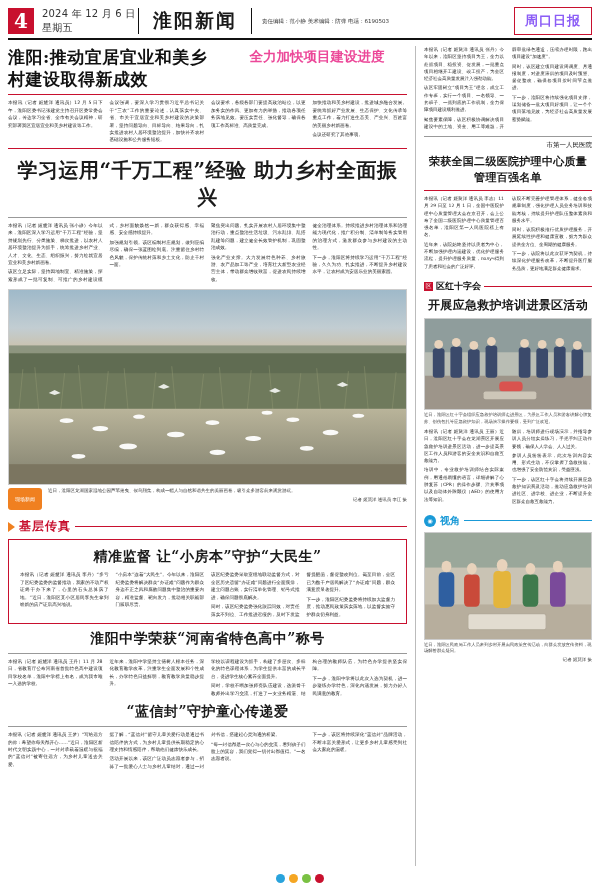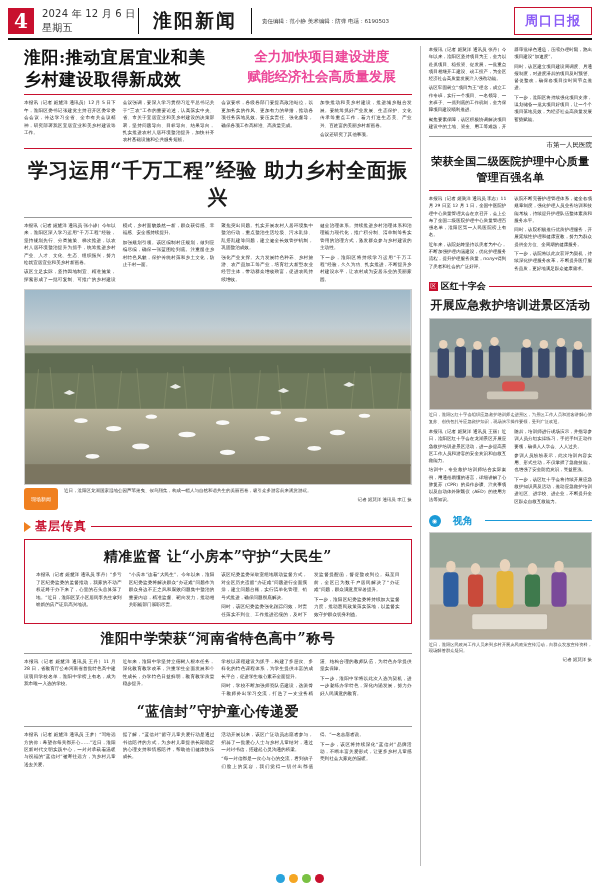--- a/index.html
+++ b/index.html
@@ -19,21 +19,21 @@
            display:flex;align-items:center;justify-content:center;font-family:"DejaVu Serif","Liberation Serif",serif;}
   .mh-date{font-size:10px;color:#333;margin-left:8px;width:96px;letter-spacing:0.2px;}
   .mh-title{flex:0 0 auto;font-family:"DejaVu Serif","Liberation Serif",serif;font-weight:bold;
             font-size:19px;letter-spacing:2px;padding:0 14px;border-left:1px solid #111;border-right:1px solid #111;}
   .mh-info{font-size:5.5px;color:#333;margin-left:10px;line-height:1.5;flex:1;}
   .mh-logo{width:76px;height:26px;border:1.5px solid #c8102e;color:#8b5cf6;font-family:"DejaVu Serif","Liberation Serif",serif;
            font-weight:bold;font-size:13px;display:flex;align-items:center;justify-content:center;letter-spacing:1px;}
 
   
   .grid{display:flex;margin-top:6px;height:820px;}
-  .col-left{width:408px;padding-right:8px;box-sizing:border-box;border-right:1px solid #bbb;margin-left:16px;}
+  .col-left{width:408px;padding-right:8px;box-sizing:border-box;border-right:1px solid #bbb;}
   .col-right{width:176px;padding-left:8px;box-sizing:border-box;}
 
   
   .lead-row{display:flex;align-items:flex-start;border-bottom:1px solid #c8102e;padding-bottom:4px;}
   .lead-head{font-family:"DejaVu Serif","Liberation Serif",serif;font-weight:bold;font-size:17px;
              letter-spacing:0.5px;line-height:1.3;color:#111;flex:1;}
   .lead-sub{font-family:"DejaVu Serif","Liberation Serif",serif;font-weight:bold;font-size:13.5px;
             line-height:1.5;color:#ec4899;width:180px;margin-left:10px;text-align:center;}
 
   .subhead{font-family:"DejaVu Serif","Liberation Serif",serif;font-weight:bold;font-size:20px;
@@ -71,21 +71,21 @@
   .r-txt{font-size:4.5px;line-height:1.62;text-align:justify;color:#222;}
   .r-txt p{margin:0 0 2px;}
   .r-tag{display:flex;align-items:center;gap:3px;margin:7px 0 3px;}
   .r-tag .sq{width:9px;height:9px;background:#c8102e;color:#fff;font-size:6px;display:flex;align-items:center;justify-content:center;}
   .r-tag .t{font-family:"DejaVu Serif","Liberation Serif",serif;font-weight:bold;font-size:9px;color:#111;}
   .r-tag .ln{flex:1;height:1px;background:#c8102e;}
 
   .rphoto{width:100%;height:92px;display:block;border:1px solid #ccc;box-sizing:border-box;margin:4px 0 2px;}
   .rcap{font-size:4.3px;line-height:1.5;color:#444;}
 
-  .viewtag{display:flex;align-items:center;gap:12px;margin:8px 0 4px;}
+  .viewtag{display:flex;align-items:center;gap:4px;margin:8px 0 4px;}
   .viewtag .dot{width:12px;height:12px;border-radius:50%;background:#1a9ad7;color:#fff;font-size:6px;
                 display:flex;align-items:center;justify-content:center;}
   .viewtag .t{font-family:"DejaVu Serif","Liberation Serif",serif;font-weight:bold;font-size:10px;color:#1a9ad7;}
   .viewtag .ln{flex:1;height:1px;background:#1a9ad7;}
 
   
   .footer{position:absolute;left:0;bottom:4px;width:600px;display:flex;align-items:center;justify-content:center;gap:4px;}
   .footer .d{width:9px;height:9px;border-radius:50%;}
 
   .byline{font-size:4.4px;color:#333;text-align:right;margin-top:2px;}
@@ -104,21 +104,20 @@
   </div>
 
   <div class="grid">
 
     <div class="col-left">
 
       <div class="lead-row">
         <div class="lead-head">淮阳:推动宜居宜业和美乡村建设取得新成效</div>
         <div class="lead-sub">
           <div>全力加快项目建设进度</div>
-          <div>赋能经济社会高质量发展</div>
         </div>
       </div>
 
       <div class="cols4 body-txt" style="margin-top:4px;">
         <p>本报讯（记者 姬慧洋 通讯员）12 月 5 日下午，淮阳区委书记张建党主持召开区委常委会会议，传达学习全省、全市有关会议精神，研究部署我区宜居宜业和美乡村建设等工作。</p>
         <p>会议强调，要深入学习贯彻习近平总书记关于“三农”工作的重要论述，认真落实中央、省、市关于宜居宜业和美乡村建设的决策部署，坚持问题导向、目标导向、结果导向，扎实推进农村人居环境整治提升，加快补齐农村基础设施和公共服务短板。</p>
         <p>会议要求，各级各部门要提高政治站位，以更加务实的作风、更加有力的举措，推动各项任务落地见效。要压实责任、强化督导，确保各项工作高标准、高质量完成。</p>
         <p>加快推动和美乡村建设，推进城乡融合发展。要统筹抓好产业发展、生态保护、文化传承等重点工作，着力打造生态美、产业兴、百姓富的美丽乡村新画卷。</p>
         <p>会议还研究了其他事项。</p>
       </div>

